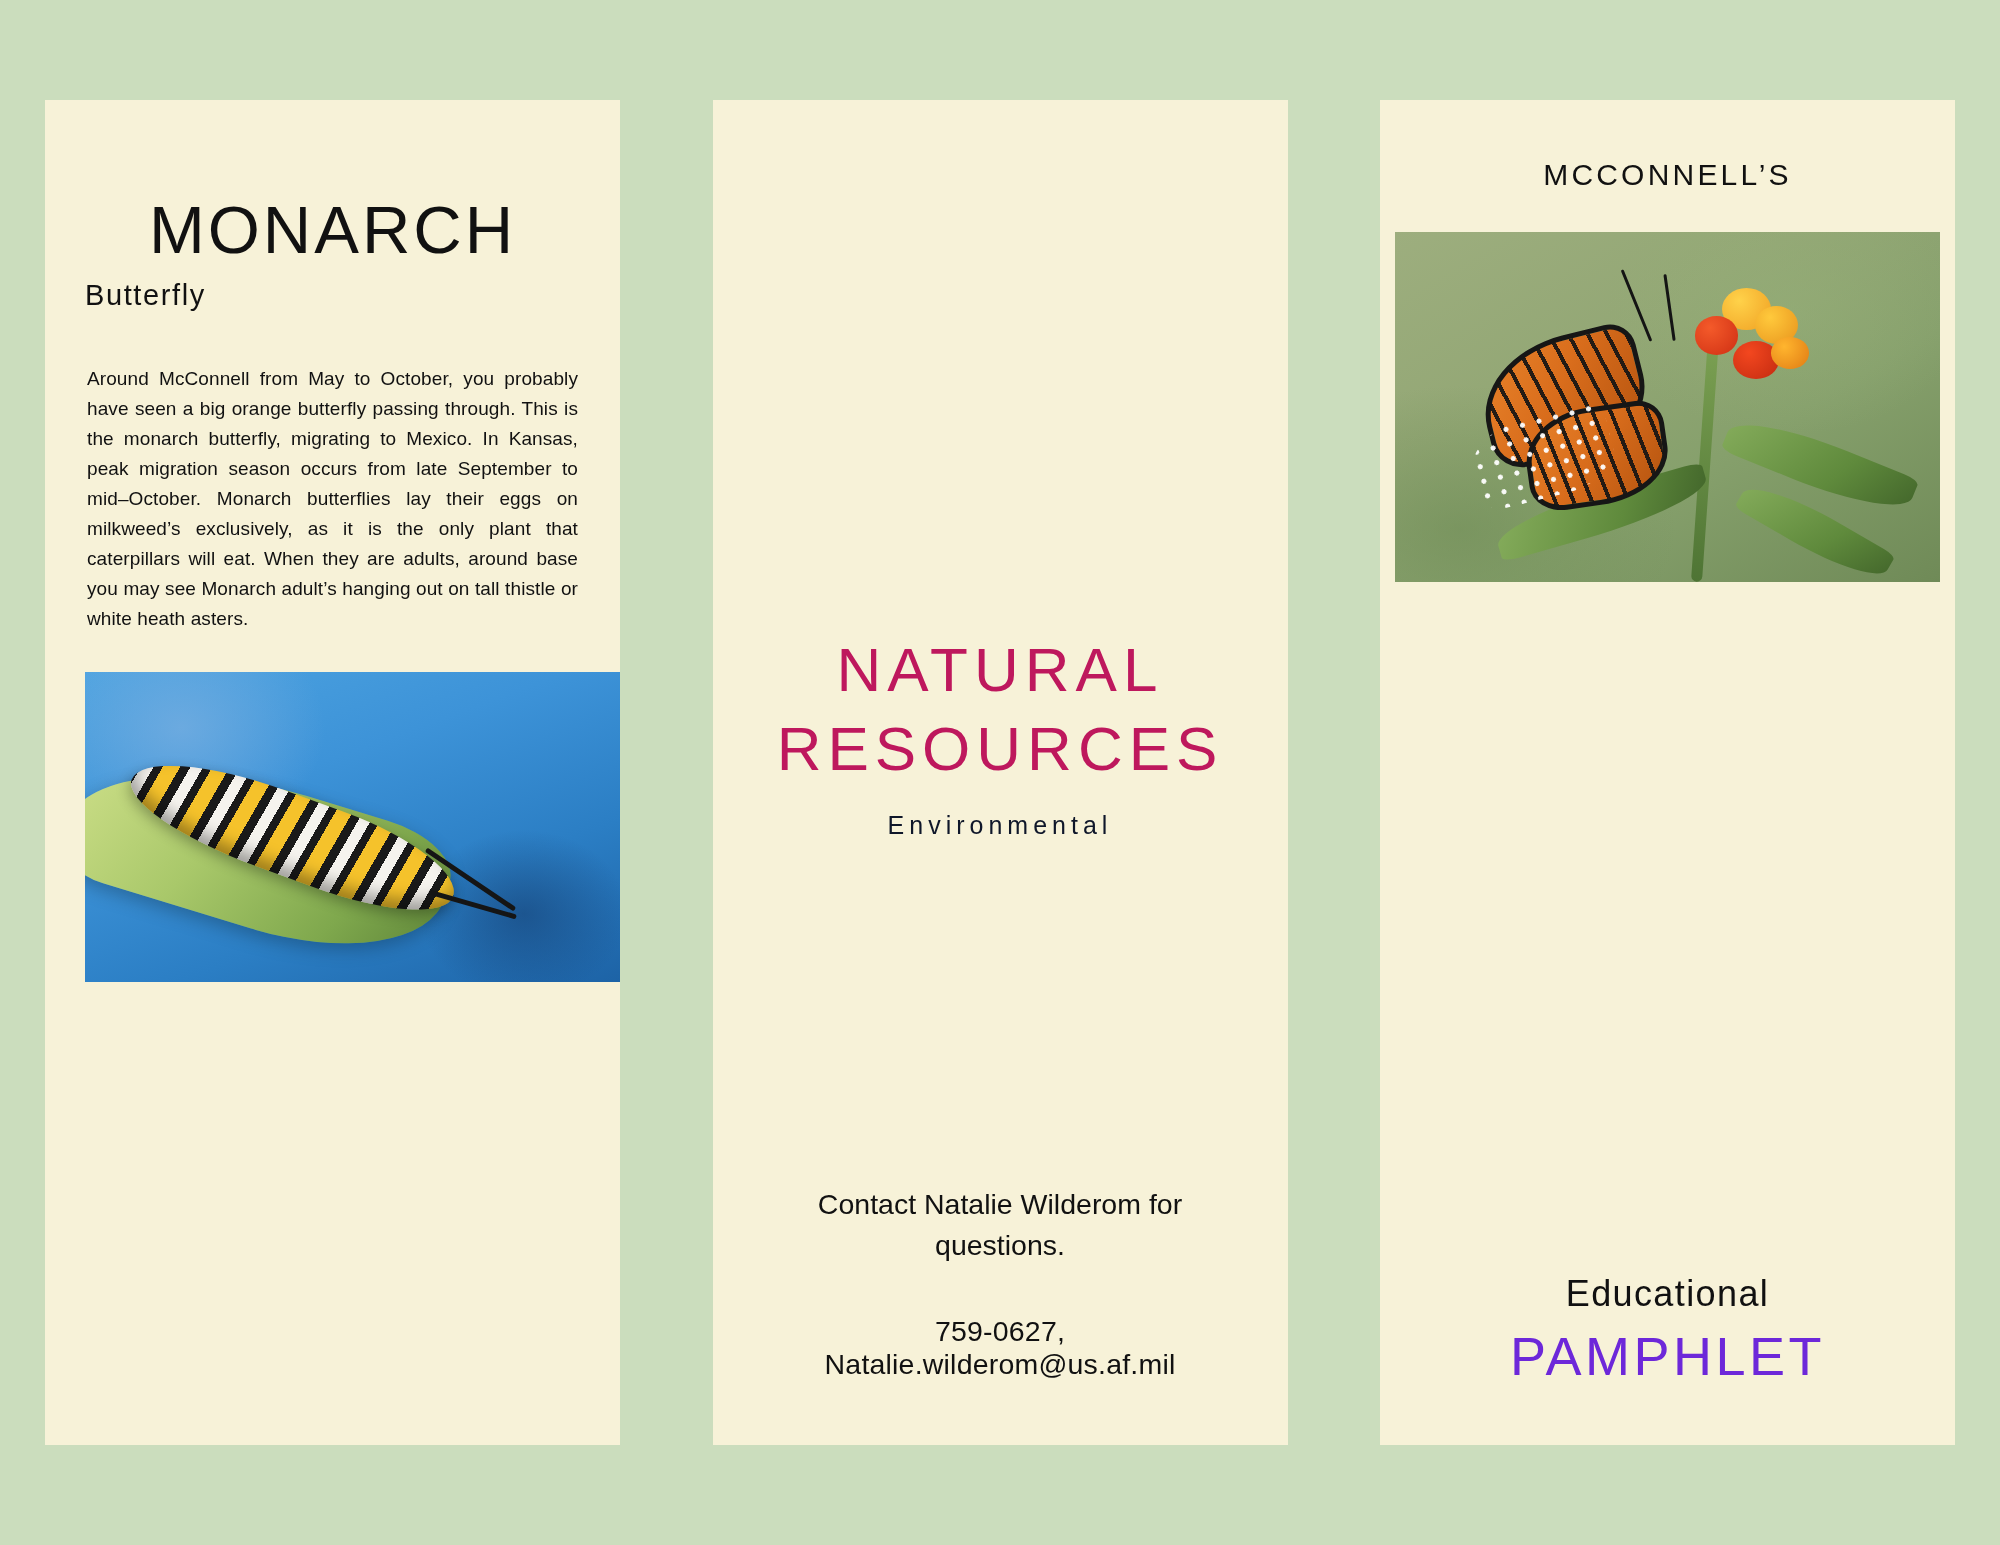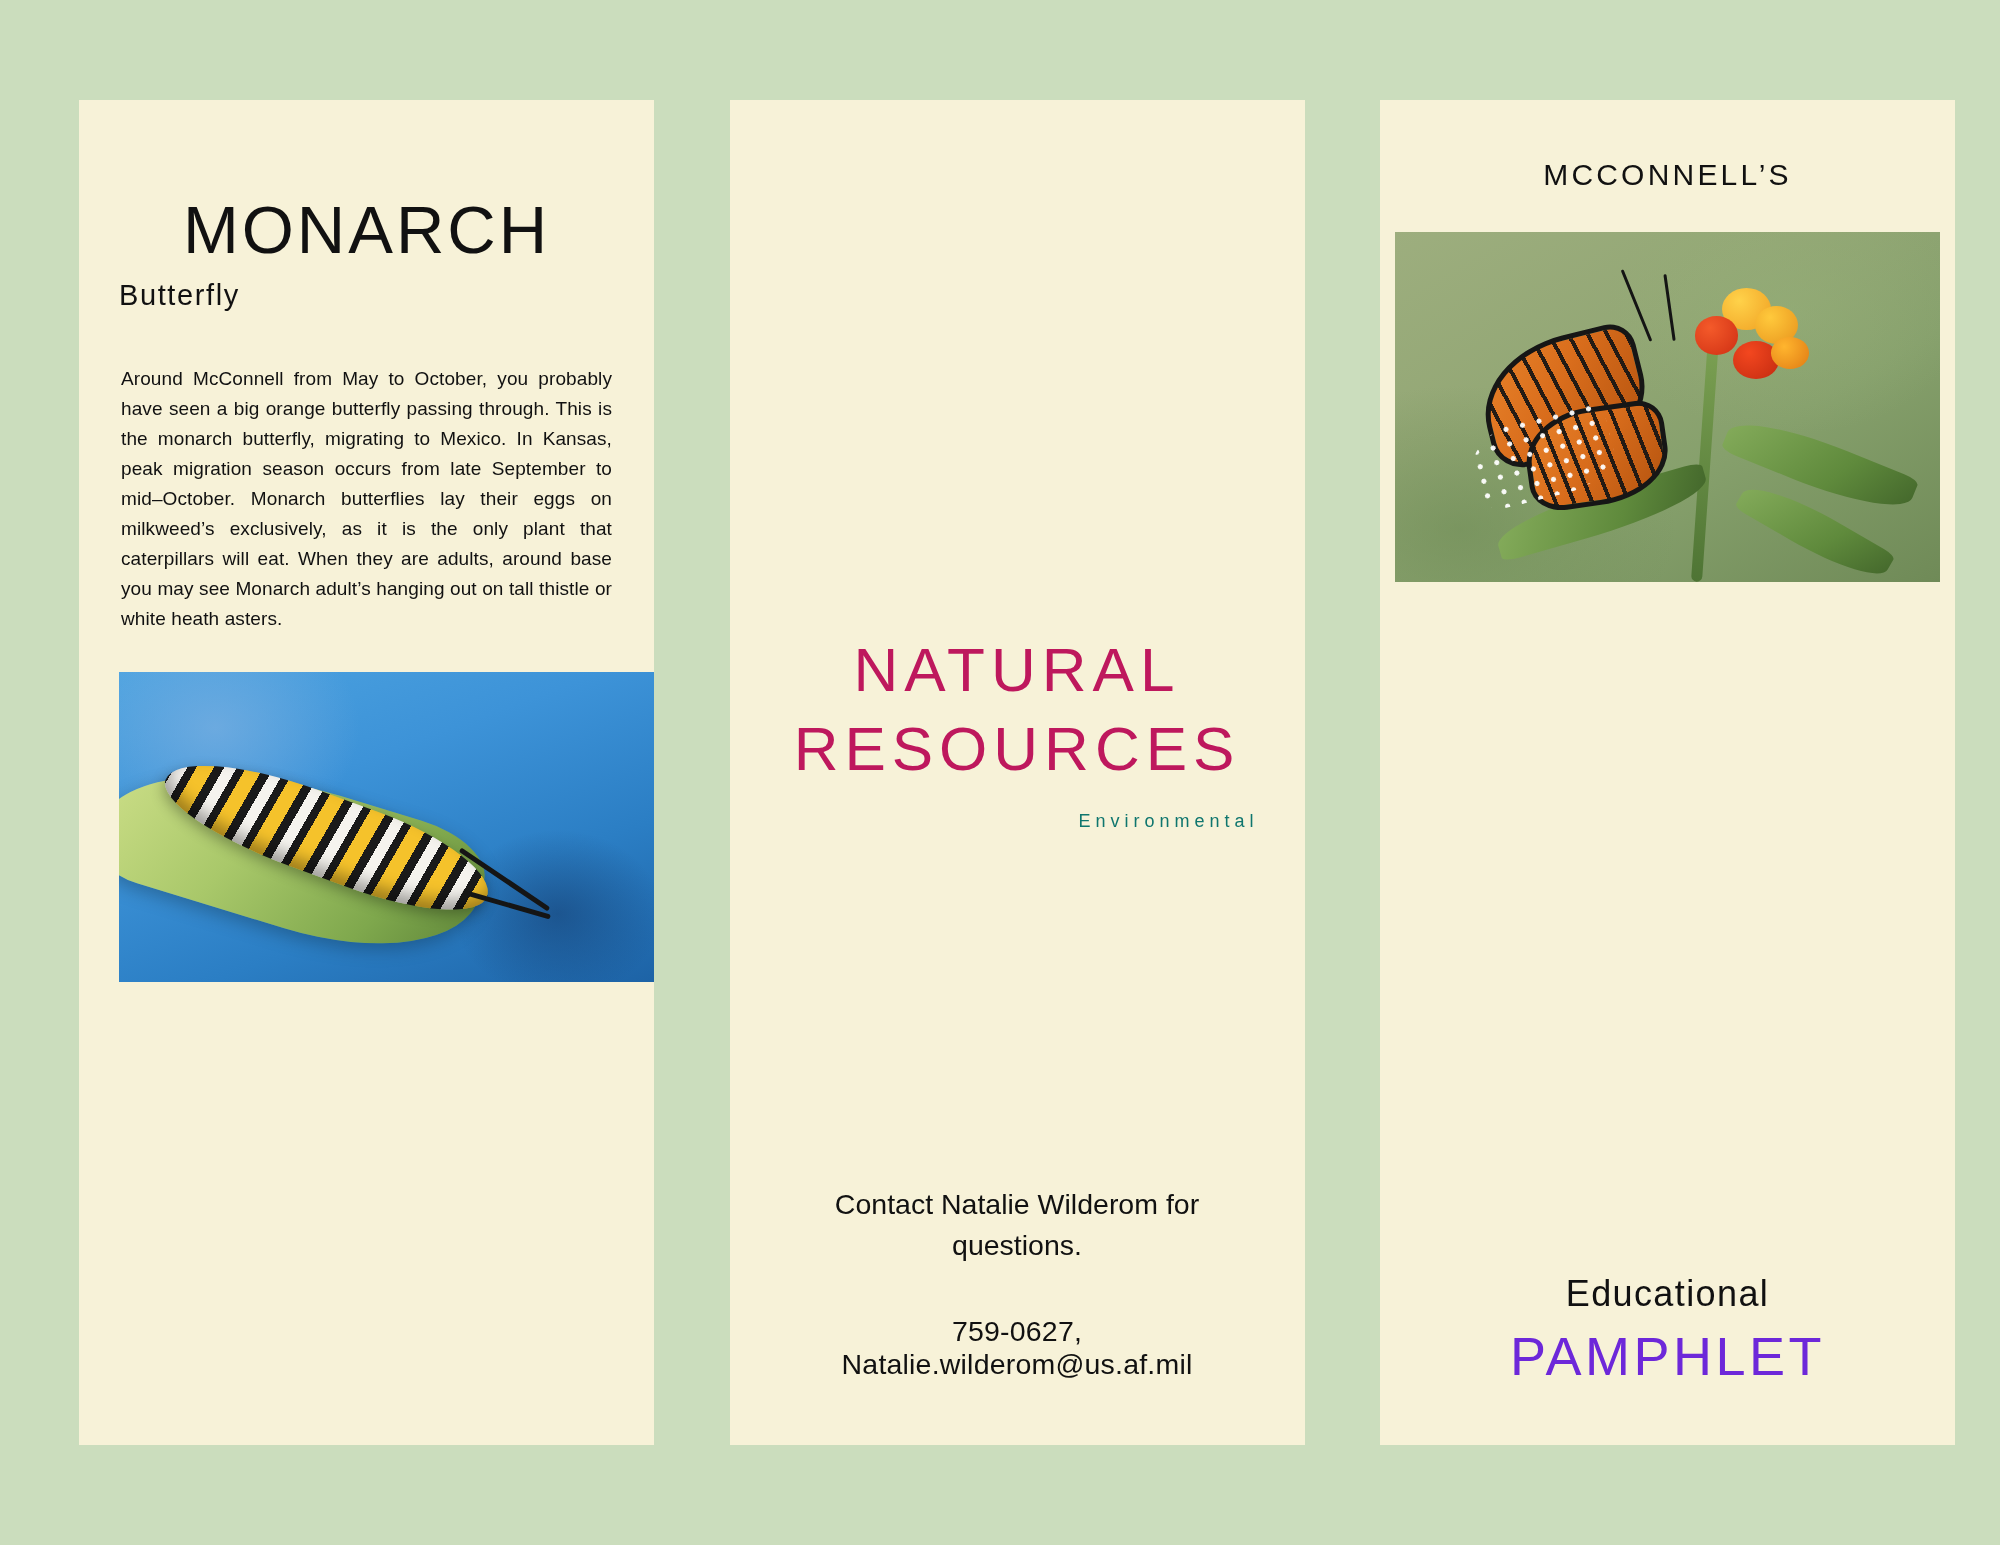--- a/index.html
+++ b/index.html
@@ -20,21 +20,20 @@
     display: flex;
     justify-content: space-between;
     padding: 100px 45px 0 45px;
   }
 
   .panel {
     background: #f7f2d8;
     width: 575px;
     height: 1345px;
     position: relative;
-    margin-left: 34px;
   }
 
   
   .panel-left { padding: 95px 40px 0 40px; }
 
   .monarch-title {
     font-size: 67px;
     font-weight: 400;
     letter-spacing: 3px;
     text-align: center;
@@ -123,24 +122,24 @@
     font-size: 62px;
     letter-spacing: 6px;
     text-align: center;
     color: #be185d;
     line-height: 1.28;
     font-weight: 400;
   }
 
   .nr-sub {
     margin-top: 22px;
-    font-size: 18px;
+    font-size: 25px;
     letter-spacing: 5px;
-    text-align: right;
-    color: #0f766e;
+    text-align: center;
+    color: #0f172a;
   }
 
   .contact-block {
     position: absolute;
     left: 46px; right: 46px;
     bottom: 64px;
     text-align: center;
   }
   .contact-line {
     font-size: 28.5px;

